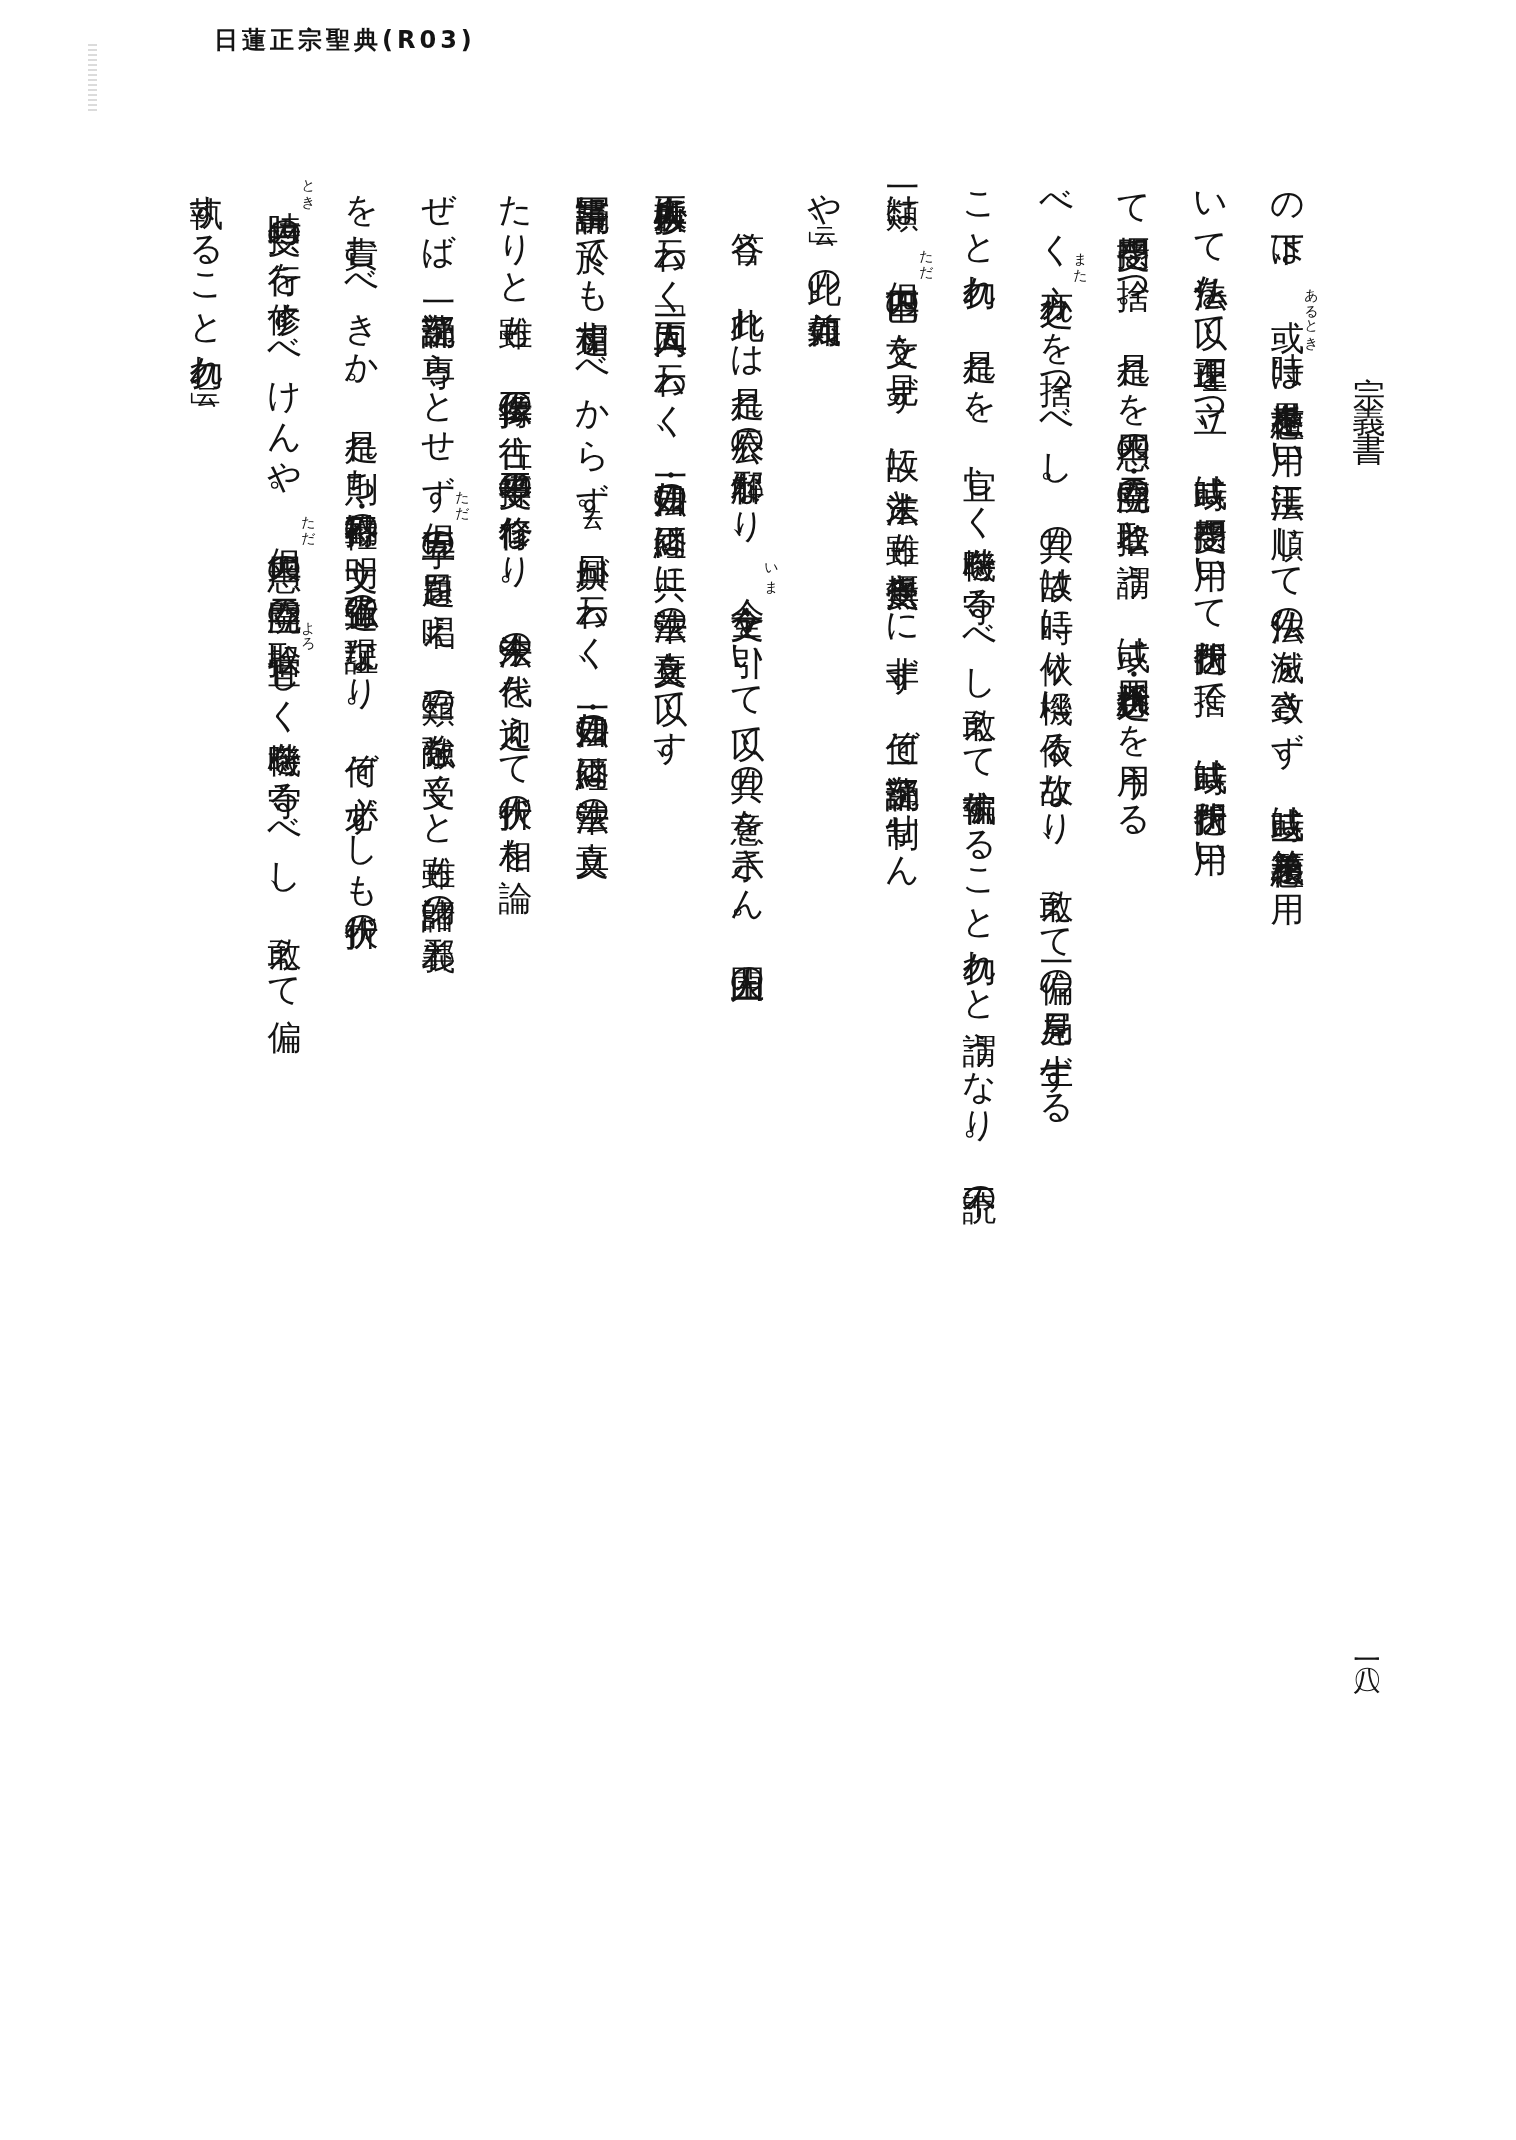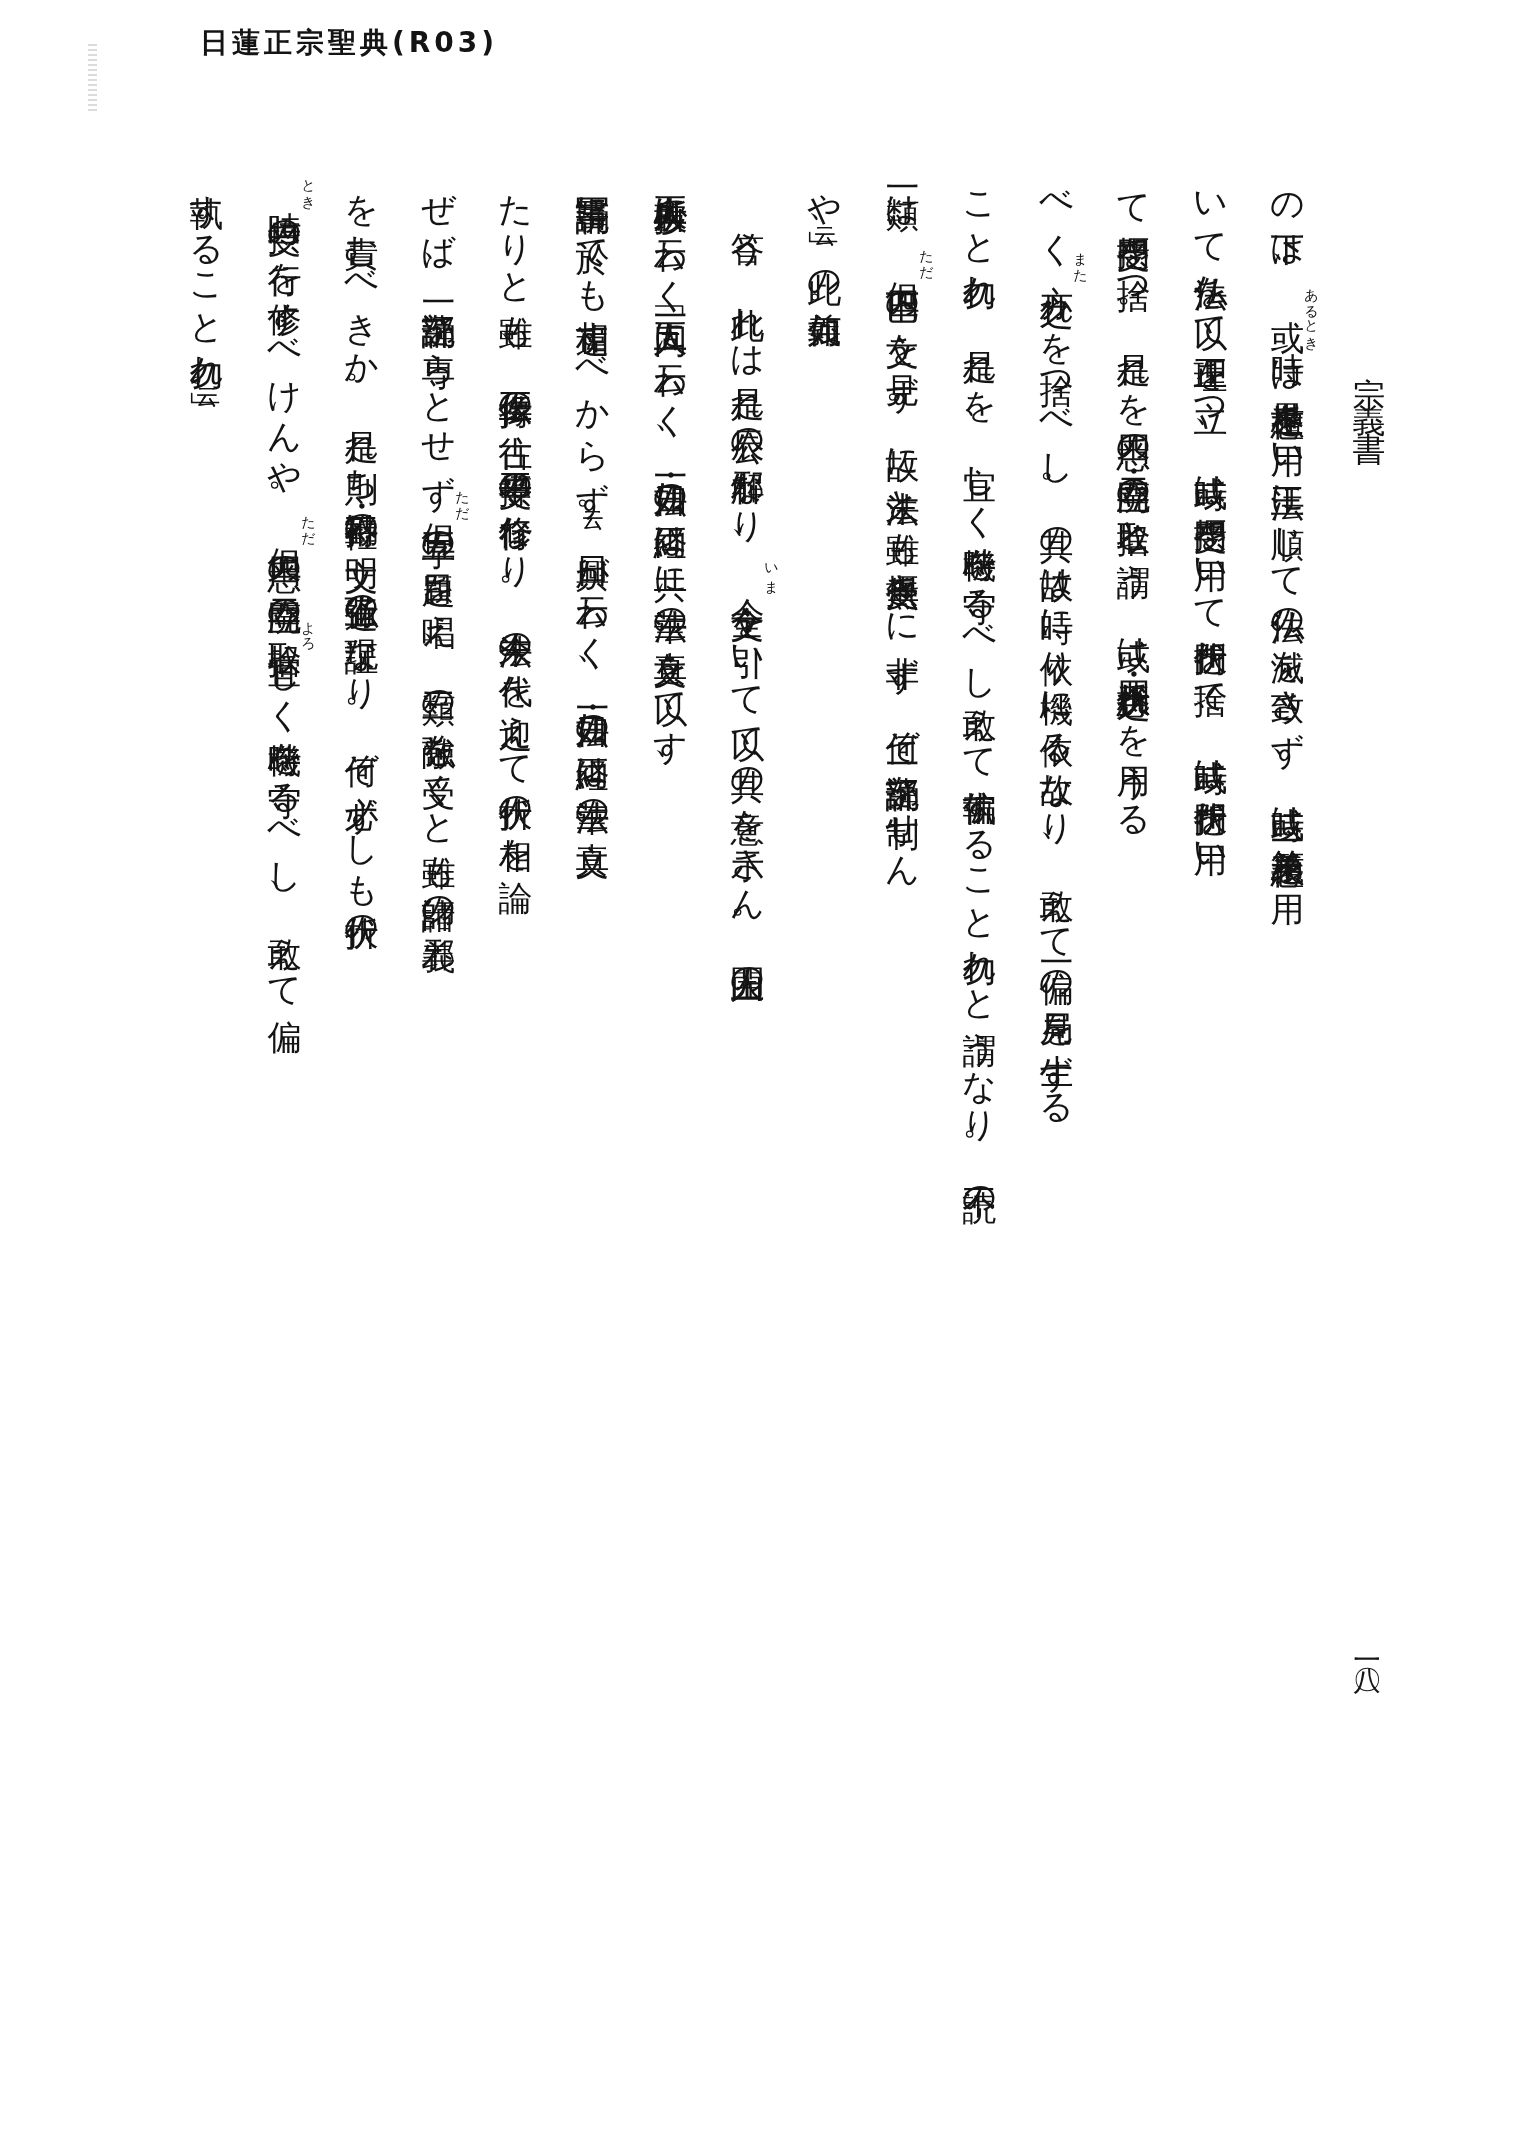--- a/index.html
+++ b/index.html
@@ -11,23 +11,23 @@
     color:#141414;
     overflow:hidden;
   }
   
   .artifact{
     position:absolute;left:88px;top:44px;width:9px;height:70px;
     background:repeating-linear-gradient(180deg,#c8c8c8 0 2px,transparent 2px 5px);
     opacity:.65;
   }
   .header{
-    position:absolute;left:200px;top:24px;
+    position:absolute;left:214px;top:24px;
     font-family:"DejaVu Sans","Liberation Sans",sans-serif;
-    font-size:28px;font-weight:bold;letter-spacing:4px;
+    font-size:24px;font-weight:bold;letter-spacing:4px;
     white-space:nowrap;
   }
   .section-label{
     position:absolute;left:1346px;top:350px;
     writing-mode:vertical-rl;text-orientation:upright;
     font-size:33px;letter-spacing:0.85em;
     white-space:nowrap;
   }
   .page-number{
     position:absolute;left:1349px;top:1646px;

